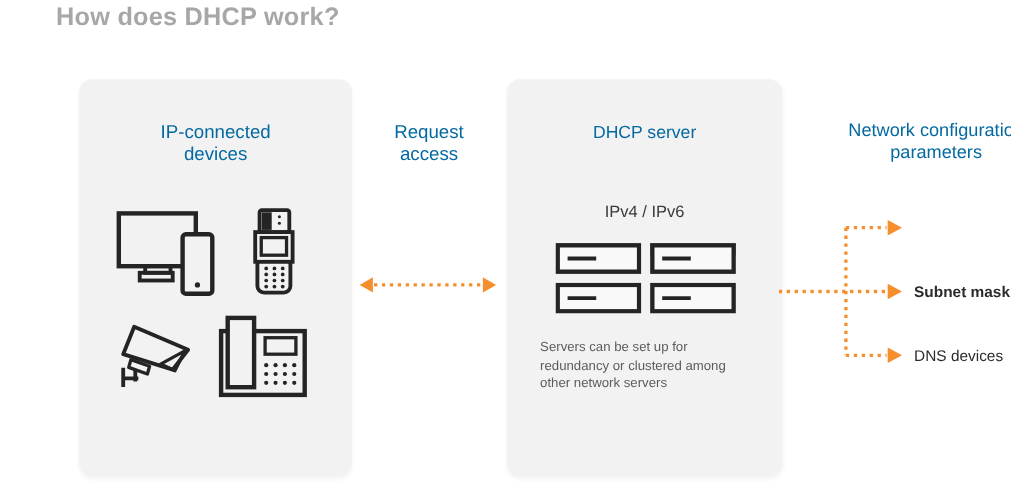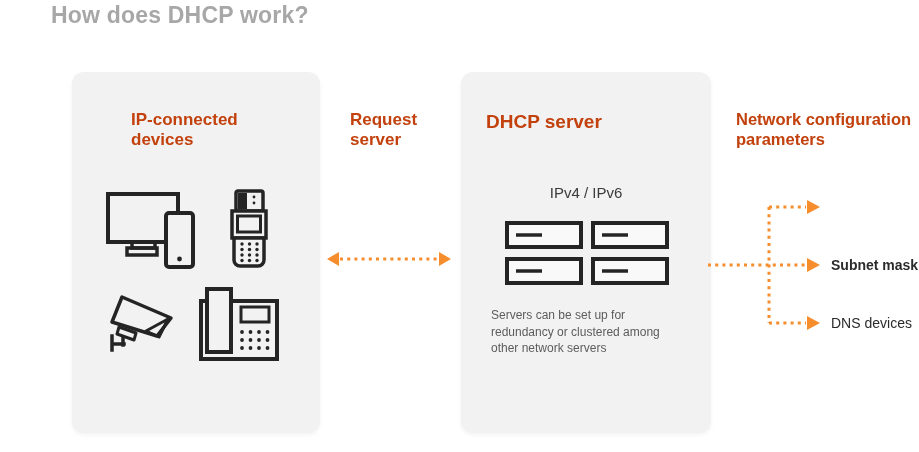--- a/index.html
+++ b/index.html
@@ -11,26 +11,26 @@
     position:absolute;left:7px;top:2px;font-size:23px;font-weight:700;
     color:#a8a7a7;letter-spacing:.2px;
   }
   .panel{
     position:absolute;top:72px;height:361px;background:#f3f2f2;
     border-radius:12px;box-shadow:0 2px 4px rgba(0,0,0,.05);
   }
   .panel-left{left:28px;width:248px;}
   .panel-mid{left:417px;width:250px;}
   .blue-heading{
-    position:absolute;color:#c2410c;font-weight:700;text-align:left;
+    position:absolute;color:#0369a1;font-weight:400;text-align:center;
     line-height:1.2;
   }
   .h-devices{left:87px;top:110px;width:130px;font-size:17px;}
   .h-request{left:306px;top:110px;width:80px;font-size:17px;}
-  .h-dhcp{left:442px;top:111px;width:200px;font-size:19px;}
+  .h-dhcp{left:442px;top:111px;width:200px;font-size:16px;}
   .h-network{left:692px;top:110px;width:230px;font-size:16.5px;}
   .sub-ip{
     position:absolute;left:442px;top:184px;width:200px;text-align:center;
     font-size:15px;color:#3b3b3b;
   }
   .icon{position:absolute;}
   .ic-monitor{left:60px;top:190px;}
   .ic-terminal{left:186px;top:189px;}
   .ic-camera{left:62px;top:288px;}
   .ic-phone{left:153px;top:286px;}
@@ -116,21 +116,21 @@
         <circle cx="53.5" cy="54" r="1.9"></circle>
         <circle cx="62" cy="54" r="1.9"></circle>
         <circle cx="70.5" cy="54" r="1.9"></circle>
       <circle cx="45" cy="62" r="1.9"></circle>
         <circle cx="53.5" cy="62" r="1.9"></circle>
         <circle cx="62" cy="62" r="1.9"></circle>
         <circle cx="70.5" cy="62" r="1.9"></circle>
     </g>
   </svg>
 
-  <div class="blue-heading h-request">Request server</div>
+  <div class="blue-heading h-request">Request access</div>
 
   <svg class="arrow-bi" width="126" height="16" viewBox="0 0 126 16">
     <line x1="14" y1="8" x2="112" y2="8" stroke="#f78e2e" stroke-width="3" stroke-dasharray="3 4.2"></line>
     <polygon points="13,1 13,15 1,8" fill="#f78e2e"></polygon>
     <polygon points="113,1 113,15 125,8" fill="#f78e2e"></polygon>
   </svg>
 
 
   <div class="panel panel-mid"></div>
   <div class="blue-heading h-dhcp">DHCP server</div>

